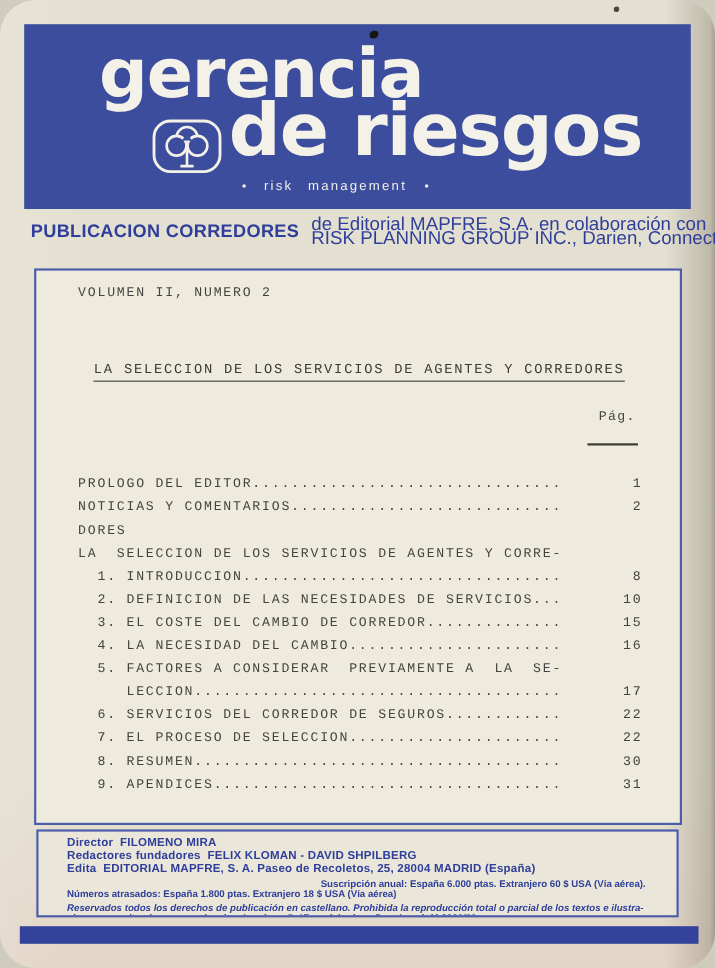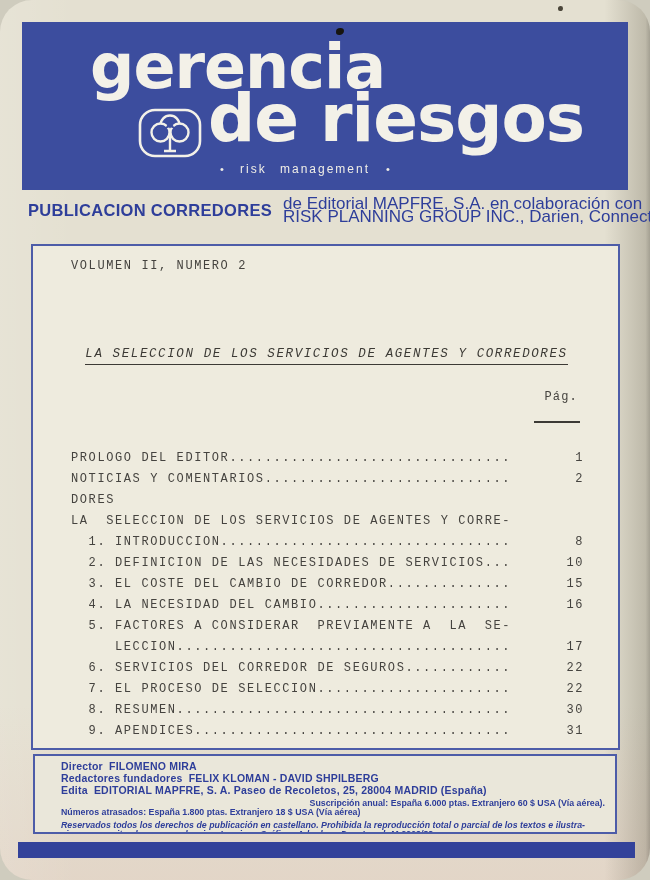--- a/index.html
+++ b/index.html
@@ -61,21 +61,21 @@
   }
   .mono{
     font-family:"Liberation Mono","DejaVu Sans Mono",monospace;
     color:var(--ink,#45433f);
   }
   .issue-row{
     display:flex;justify-content:space-between;
     margin:13px 34px 0 38px;
     font-size:12px;letter-spacing:1.6px;line-height:15px;white-space:nowrap;
   }
-  .toc-title-wrap{margin:69px 36px 0 38px;text-align:center;font-style:italic;}
+  .toc-title-wrap{margin:52px 36px 0 38px;text-align:center;}
   .toc-title{
     display:inline-block;font-size:12.5px;letter-spacing:1.6px;
     color:#3c3a35;border-bottom:1.5px solid #3c3a35;padding-bottom:3px;
     white-space:nowrap;
   }
   .page-header{
     text-align:right;margin:25px 40px 0 0;
     font-size:12px;letter-spacing:1.2px;
   }
   .page-header-rule{
@@ -87,21 +87,21 @@
     display:flex;line-height:21px;font-size:12px;letter-spacing:1.6px;
   }
   .toc-text{white-space:pre;}
   .toc-page{margin-left:auto;width:60px;text-align:right;white-space:pre;}
 
   
   .footer-box{
     position:absolute;left:33px;top:754px;width:584px;height:80px;
     box-sizing:border-box;border:2px solid #4d5ca8;
     background:#eae7da;
-    padding:4px 10px 0 26px;
+    padding:4px 28px 0 26px;
     color:var(--text-blue,#2e3e9a);
     overflow:hidden;
   }
   .f-main{font-size:10.5px;line-height:12px;font-weight:bold;white-space:pre;letter-spacing:0.2px;}
   .f-small{font-size:8.8px;line-height:9.5px;font-weight:bold;white-space:pre;}
   .f-small.first{margin-top:2.5px;text-align:right;}
   .f-italic{font-size:8.8px;line-height:9.5px;font-style:italic;font-weight:bold;white-space:pre;}
   .f-italic.first{margin-top:3px;}
 
   .bottom-bar{

